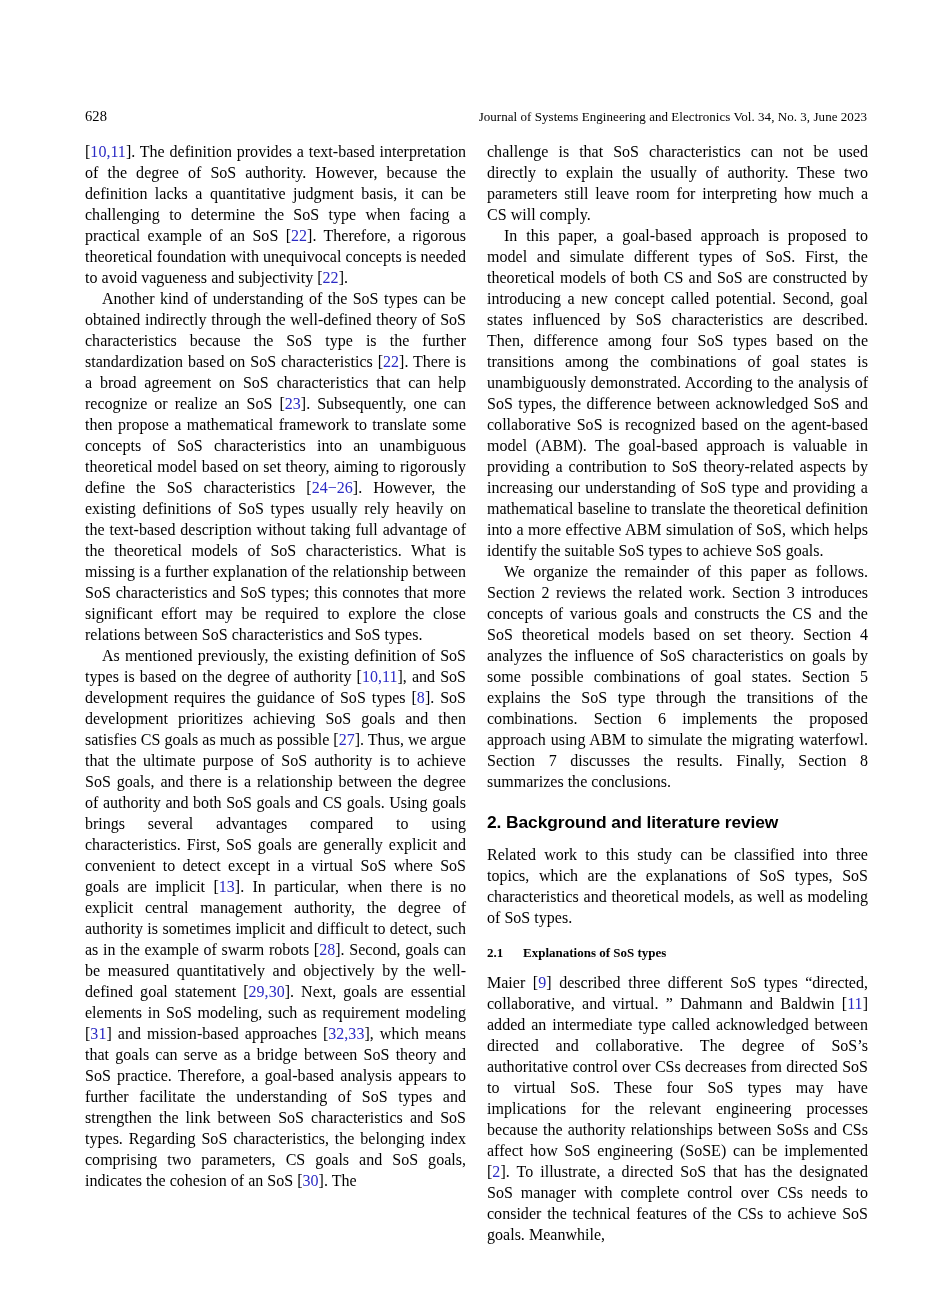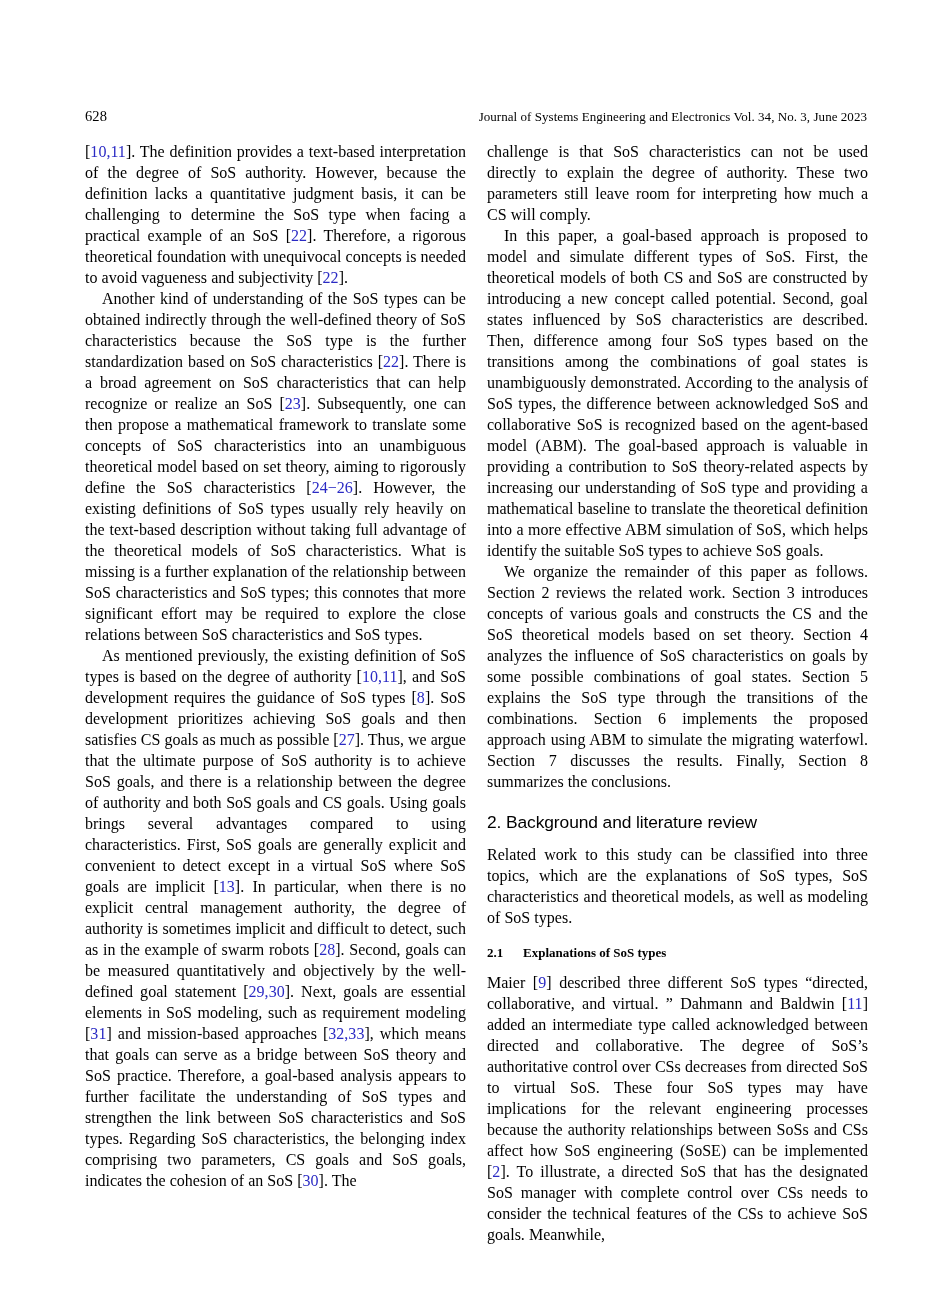--- a/index.html
+++ b/index.html
@@ -75,21 +75,21 @@
     text-indent: 0;
   }
 
   .cite {
     color: #2a2ac4;
   }
 
   h2.section-head {
     margin: 0;
     font-family: "Liberation Sans", "DejaVu Sans", sans-serif;
-    font-weight: normal;
+    font-weight: bold;
     font-size: 17.4px;
     line-height: 22px;
     padding-top: 19px;
     padding-bottom: 11px;
     letter-spacing: -0.1px;
   }
 
   h3.subsection-head {
     margin: 0;
     font-family: "Liberation Serif", "DejaVu Serif", serif;
@@ -119,21 +119,21 @@
 
   <div class="columns">
 
     <div class="col" id="left-column">
         <p class="body-par no-indent">[<span class="cite">10,11</span>]. The definition provides a text-based interpretation of the degree of SoS authority. However, because the definition lacks a quantitative judgment basis, it can be challenging to determine the SoS type when facing a practical example of an SoS [<span class="cite">22</span>]. Therefore, a rigorous theoretical foundation with unequivocal concepts is needed to avoid vagueness and subjectivity [<span class="cite">22</span>].</p>
         <p class="body-par">Another kind of understanding of the SoS types can be obtained indirectly through the well-defined theory of SoS characteristics because the SoS type is the further standardization based on SoS characteristics [<span class="cite">22</span>]. There is a broad agreement on SoS characteristics that can help recognize or realize an SoS [<span class="cite">23</span>]. Subsequently, one can then propose a mathematical framework to translate some concepts of SoS characteristics into an unambiguous theoretical model based on set theory, aiming to rigorously define the SoS characteristics [<span class="cite">24−26</span>]. However, the existing definitions of SoS types usually rely heavily on the text-based description without taking full advantage of the theoretical models of SoS characteristics. What is missing is a further explanation of the relationship between SoS characteristics and SoS types; this connotes that more significant effort may be required to explore the close relations between SoS characteristics and SoS types.</p>
         <p class="body-par">As mentioned previously, the existing definition of SoS types is based on the degree of authority [<span class="cite">10,11</span>], and SoS development requires the guidance of SoS types [<span class="cite">8</span>]. SoS development prioritizes achieving SoS goals and then satisfies CS goals as much as possible [<span class="cite">27</span>]. Thus, we argue that the ultimate purpose of SoS authority is to achieve SoS goals, and there is a relationship between the degree of authority and both SoS goals and CS goals. Using goals brings several advantages compared to using characteristics. First, SoS goals are generally explicit and convenient to detect except in a virtual SoS where SoS goals are implicit [<span class="cite">13</span>]. In particular, when there is no explicit central management authority, the degree of authority is sometimes implicit and difficult to detect, such as in the example of swarm robots [<span class="cite">28</span>]. Second, goals can be measured quantitatively and objectively by the well-defined goal statement [<span class="cite">29,30</span>]. Next, goals are essential elements in SoS modeling, such as requirement modeling [<span class="cite">31</span>] and mission-based approaches [<span class="cite">32,33</span>], which means that goals can serve as a bridge between SoS theory and SoS practice. Therefore, a goal-based analysis appears to further facilitate the understanding of SoS types and strengthen the link between SoS characteristics and SoS types. Regarding SoS characteristics, the belonging index comprising two parameters, CS goals and SoS goals, indicates the cohesion of an SoS [<span class="cite">30</span>]. The</p>
       </div>
 
     <div class="col" id="right-column">
-        <p class="body-par no-indent">challenge is that SoS characteristics can not be used directly to explain the degree of authority. These two parameters still leave room for interpreting how much a CS will comply.</p>
+        <p class="body-par no-indent">challenge is that SoS characteristics can not be used directly to explain the usually of authority. These two parameters still leave room for interpreting how much a CS will comply.</p>
         <p class="body-par">In this paper, a goal-based approach is proposed to model and simulate different types of SoS. First, the theoretical models of both CS and SoS are constructed by introducing a new concept called potential. Second, goal states influenced by SoS characteristics are described. Then, difference among four SoS types based on the transitions among the combinations of goal states is unambiguously demonstrated. According to the analysis of SoS types, the difference between acknowledged SoS and collaborative SoS is recognized based on the agent-based model (ABM). The goal-based approach is valuable in providing a contribution to SoS theory-related aspects by increasing our understanding of SoS type and providing a mathematical baseline to translate the theoretical definition into a more effective ABM simulation of SoS, which helps identify the suitable SoS types to achieve SoS goals.</p>
         <p class="body-par">We organize the remainder of this paper as follows. Section 2 reviews the related work. Section 3 introduces concepts of various goals and constructs the CS and the SoS theoretical models based on set theory. Section 4 analyzes the influence of SoS characteristics on goals by some possible combinations of goal states. Section 5 explains the SoS type through the transitions of the combinations. Section 6 implements the proposed approach using ABM to simulate the migrating waterfowl. Section 7 discusses the results. Finally, Section 8 summarizes the conclusions.</p>
         <h2 class="section-head">2. Background and literature review</h2>
         <p class="body-par no-indent">Related work to this study can be classified into three topics, which are the explanations of SoS types, SoS characteristics and theoretical models, as well as modeling of SoS types.</p>
         <h3 class="subsection-head"><span class="num">2.1</span><span>Explanations of SoS types</span></h3>
         <p class="body-par no-indent">Maier [<span class="cite">9</span>] described three different SoS types “directed, collaborative, and virtual. ” Dahmann and Baldwin [<span class="cite">11</span>] added an intermediate type called acknowledged between directed and collaborative. The degree of SoS’s authoritative control over CSs decreases from directed SoS to virtual SoS. These four SoS types may have implications for the relevant engineering processes because the authority relationships between SoSs and CSs affect how SoS engineering (SoSE) can be implemented [<span class="cite">2</span>]. To illustrate, a directed SoS that has the designated SoS manager with complete control over CSs needs to consider the technical features of the CSs to achieve SoS goals. Meanwhile,</p>
       </div>
 
   </div>
 

